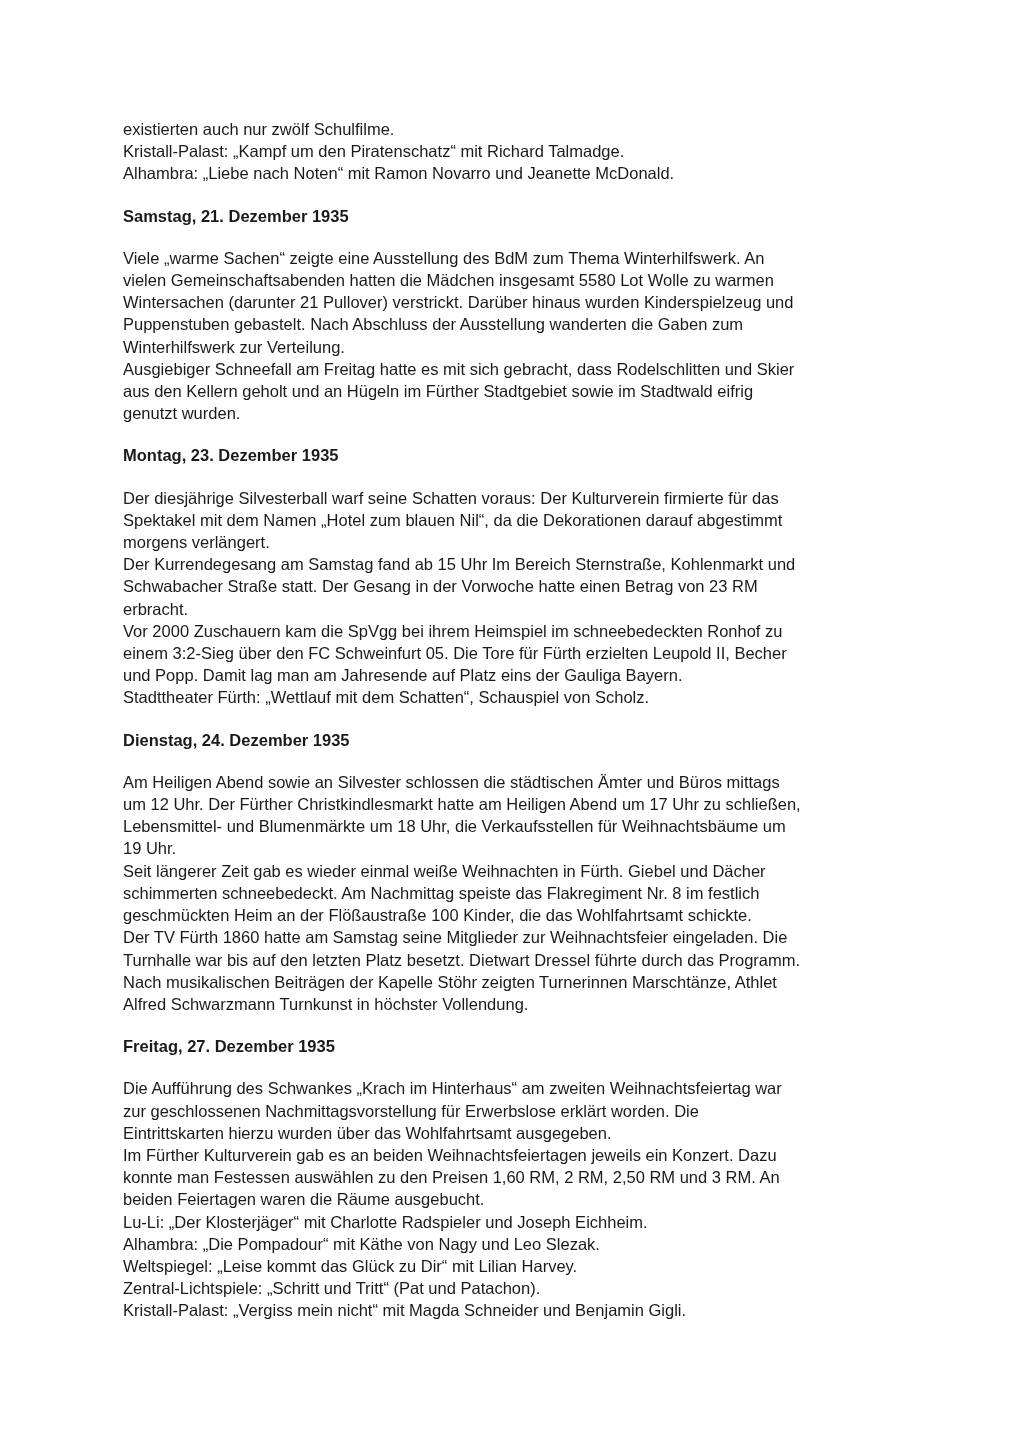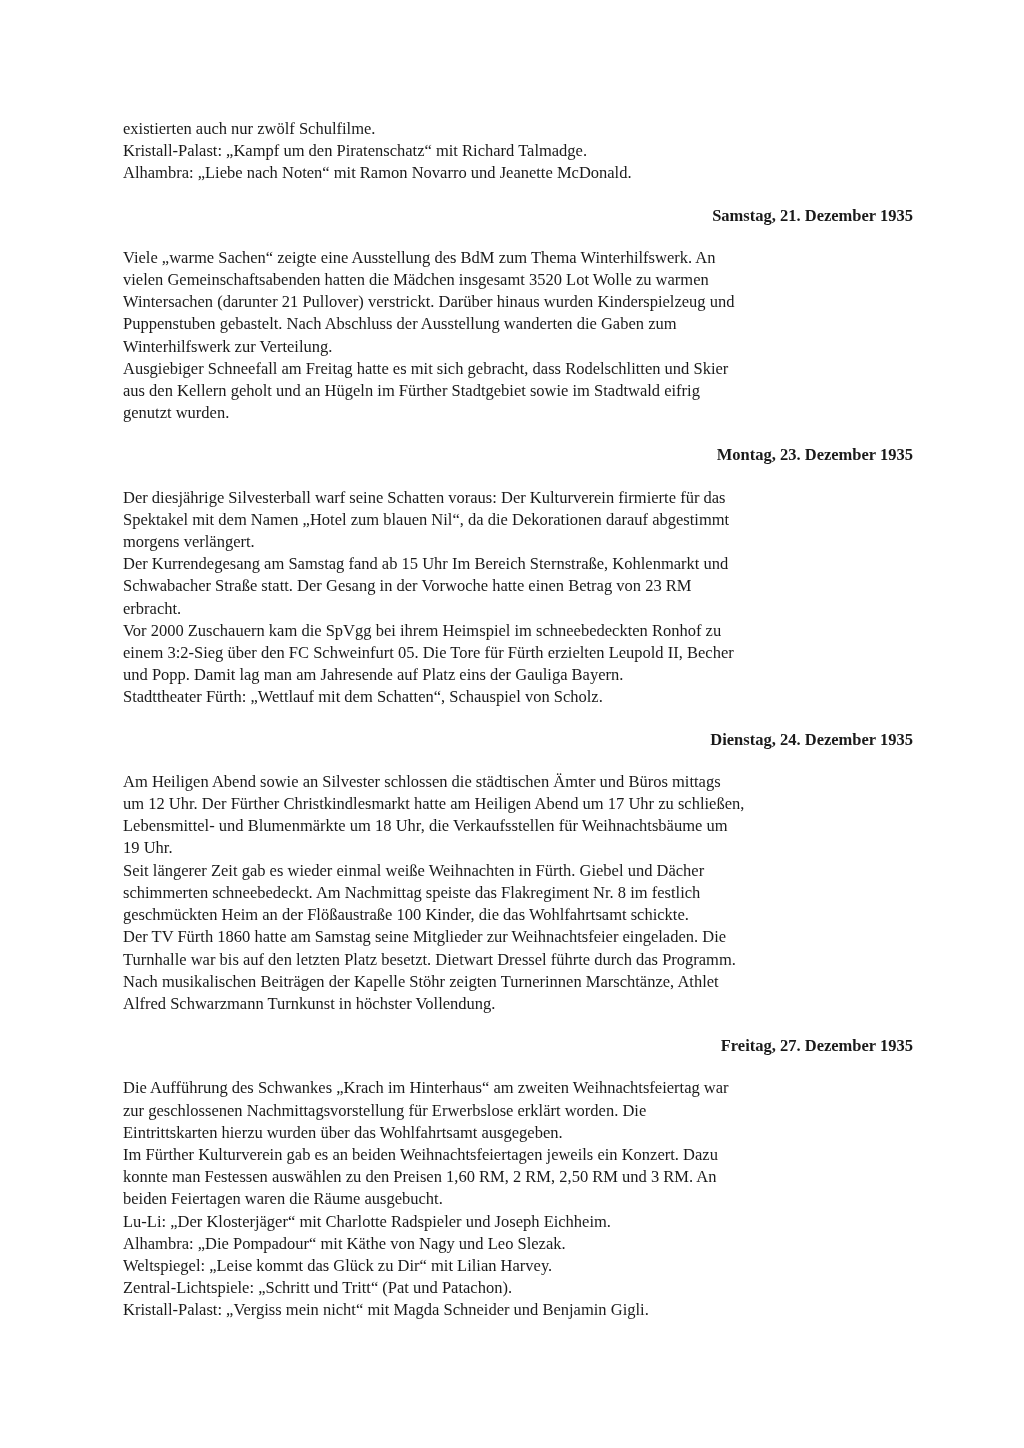--- a/index.html
+++ b/index.html
@@ -21,37 +21,36 @@
     line-height: 22.2px;
     color: #1a1a1a;
     -webkit-font-smoothing: antialiased;
   }
   .para { margin: 0; }
   .line { white-space: nowrap; }
   .heading {
     font-weight: bold;
     margin: 20px 0;
     white-space: nowrap;
-    text-align: right;
   }
 </style>
 </head>
 <body>
 
-<div class="page" style="background: rgb(255, 255, 255); font-family: Liberation Serif, serif;">
+<div class="page" style="background: rgb(255, 255, 255);">
   <div class="content" style="color: rgb(26, 26, 26);">
       <div class="para">
         <div class="line">existierten auch nur zwölf Schulfilme.</div>
         <div class="line">Kristall-Palast: „Kampf um den Piratenschatz“ mit Richard Talmadge.</div>
         <div class="line">Alhambra: „Liebe nach Noten“ mit Ramon Novarro und Jeanette McDonald.</div>
       </div>
       <div class="heading">Samstag, 21. Dezember 1935</div>
       <div class="para">
         <div class="line">Viele „warme Sachen“ zeigte eine Ausstellung des BdM zum Thema Winterhilfswerk. An</div>
-        <div class="line">vielen Gemeinschaftsabenden hatten die Mädchen insgesamt 3520 Lot Wolle zu warmen</div>
+        <div class="line">vielen Gemeinschaftsabenden hatten die Mädchen insgesamt 5580 Lot Wolle zu warmen</div>
         <div class="line">Wintersachen (darunter 21 Pullover) verstrickt. Darüber hinaus wurden Kinderspielzeug und</div>
         <div class="line">Puppenstuben gebastelt. Nach Abschluss der Ausstellung wanderten die Gaben zum</div>
         <div class="line">Winterhilfswerk zur Verteilung.</div>
         <div class="line">Ausgiebiger Schneefall am Freitag hatte es mit sich gebracht, dass Rodelschlitten und Skier</div>
         <div class="line">aus den Kellern geholt und an Hügeln im Fürther Stadtgebiet sowie im Stadtwald eifrig</div>
         <div class="line">genutzt wurden.</div>
       </div>
       <div class="heading">Montag, 23. Dezember 1935</div>
       <div class="para">
         <div class="line">Der diesjährige Silvesterball warf seine Schatten voraus: Der Kulturverein firmierte für das</div>

